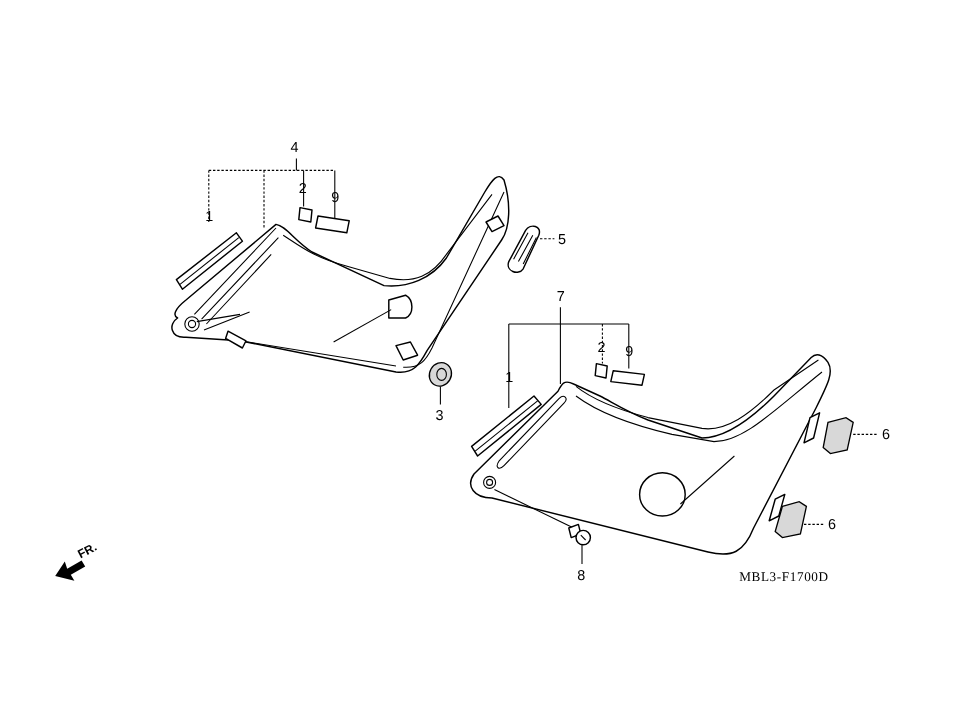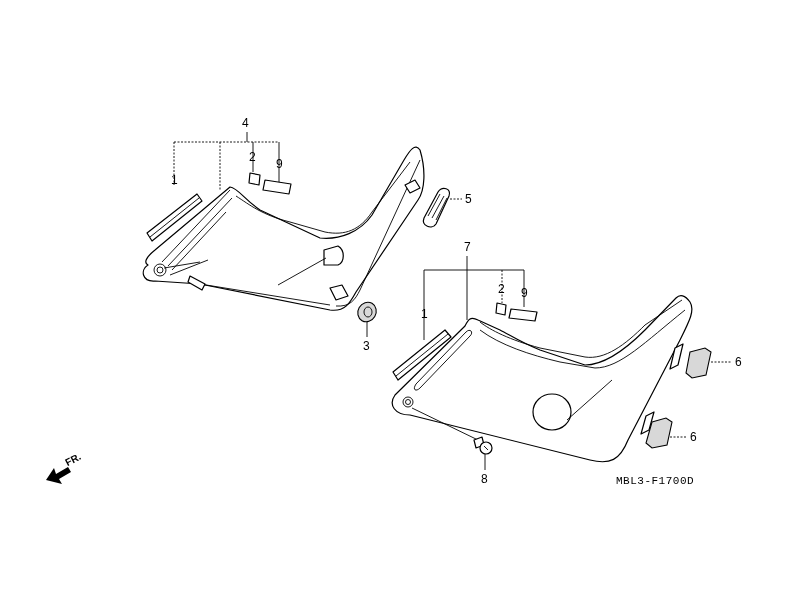--- a/index.html
+++ b/index.html
@@ -5,21 +5,21 @@
     html, body { margin: 0; padding: 0; background: #ffffff; }
     body { width: 800px; height: 600px; overflow: hidden; position: relative; font-family: "Liberation Sans", sans-serif; }
     #diagram { position: absolute; left: 0; top: 0; width: 800px; height: 600px; }
     .ln { fill: none; stroke: #000; stroke-width: 1.2; stroke-linejoin: round; stroke-linecap: round; }
     .thin { fill: none; stroke: #000; stroke-width: 0.9; }
     .lead { fill: none; stroke: #000; stroke-width: 0.9; }
     .dash { fill: none; stroke: #000; stroke-width: 0.9; stroke-dasharray: 2 1.5; }
     .fillw { fill: #fff; stroke: #000; stroke-width: 1.2; stroke-linejoin: round; }
     .dot { fill: #d8d8d8; stroke: #000; stroke-width: 1.1; }
     .lbl { position: absolute; font-family: "Liberation Sans", sans-serif; font-size: 12px; color: #000; line-height: 12px; }
-    .code { position: absolute; left: 616px; top: 475px; font-family: Liberation Mono, monospace; font-size: 11px; letter-spacing: 0.5px; color: #000; }
+    .code { position: absolute; left: 616px; top: 475px; font-family: Liberation Serif, serif; font-size: 11px; letter-spacing: 0.5px; color: #000; }
     .fr { position: absolute; left: 65px; top: 454px; font-family: "Liberation Sans", sans-serif; font-weight: bold; font-size: 10px; transform: rotate(-28deg); color:#000; }
   </style>
 </head>
 <body>
 
 <svg id="diagram" viewBox="0 0 800 600">
 
   <g>
 
     <path class="dash" d="M174 142 L174 185"></path>

